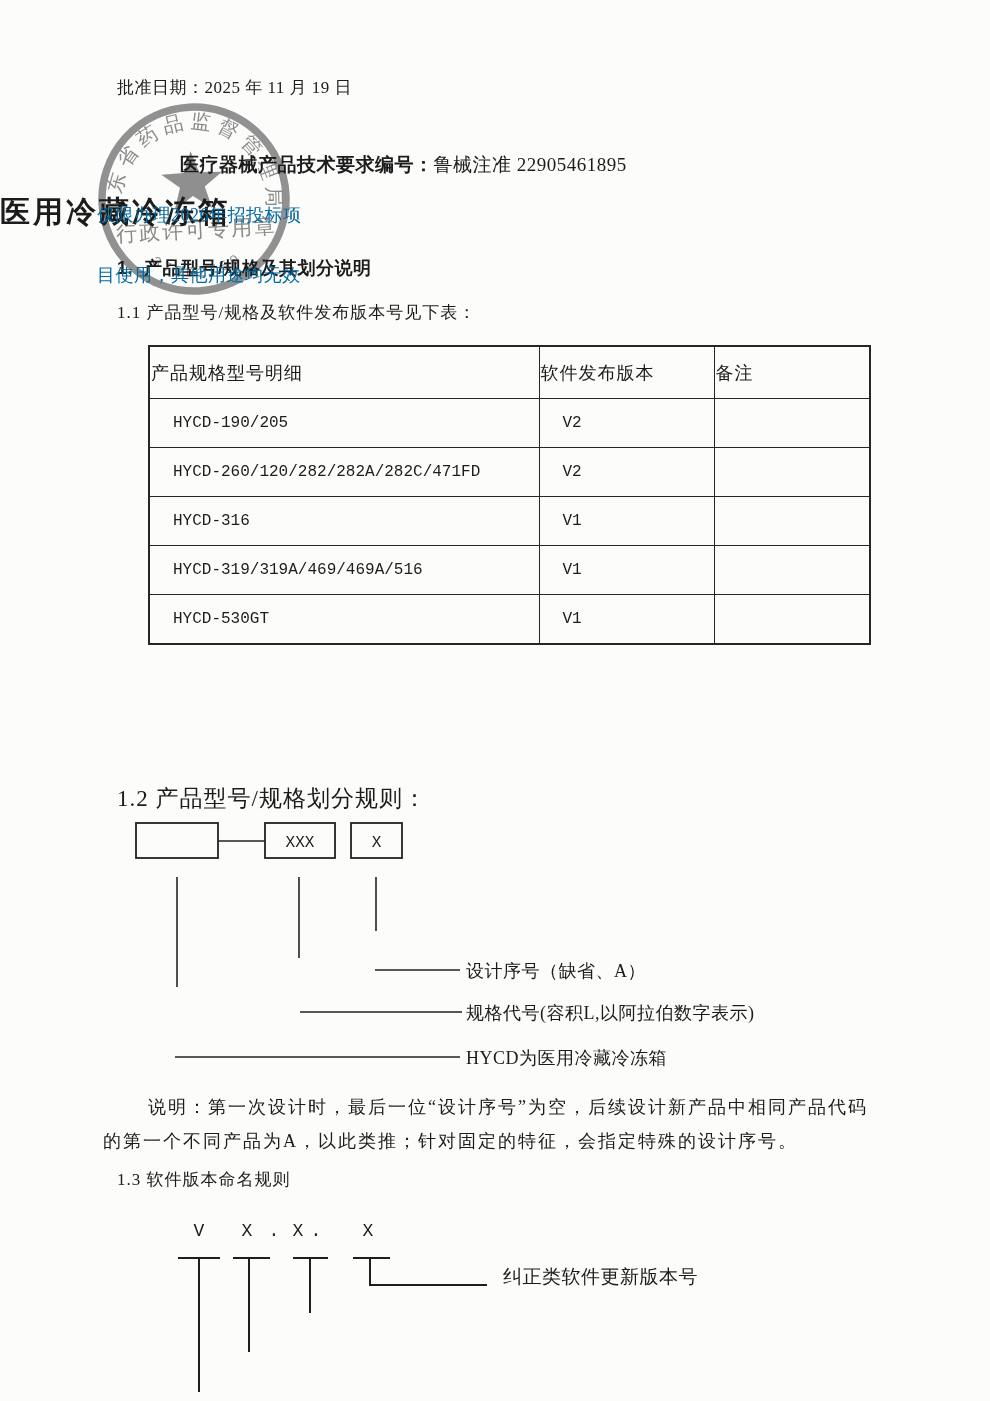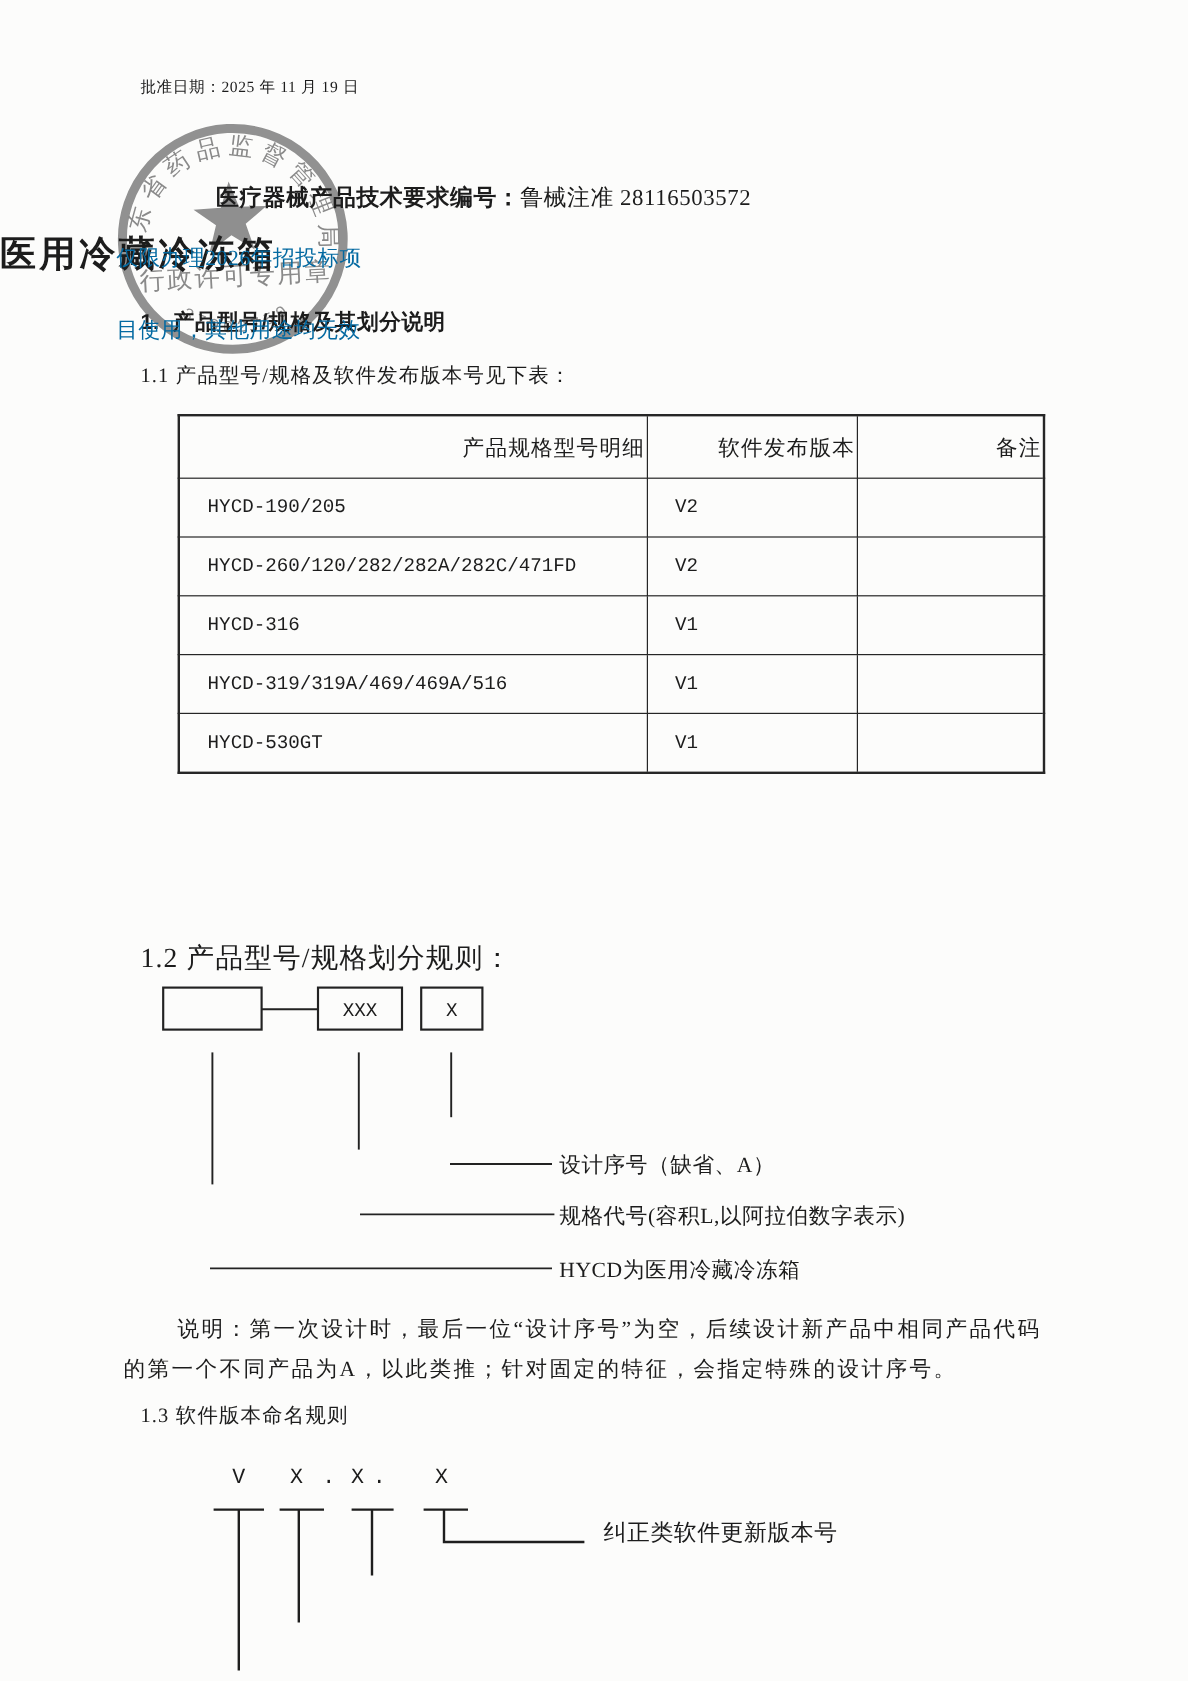--- a/index.html
+++ b/index.html
@@ -3,21 +3,21 @@
 <meta charset="utf-8">
 <style>
   html,body{margin:0;padding:0;background:#e8e8e8;}
   .page{
     position:relative; width:990px; height:1401px; margin:0 auto;
     background:#fcfcfb; color:#1c1c1c; overflow:hidden;
     font-family:"Liberation Serif", serif;
   }
   .abs{position:absolute; white-space:pre;}
 
-  .approval-date{left:117px; top:64px; font-size:13px; letter-spacing:.5px; z-index:2;}
+  .approval-date{left:117px; top:76px; font-size:17px; letter-spacing:.5px; z-index:2;}
   .doc-number{left:120px; top:130px; font-size:19px; z-index:2;}
   .doc-number .lbl{font-family:"Liberation Sans",sans-serif; font-weight:bold; letter-spacing:.5px;padding-left:41px;}
   .doc-number .val{font-family:"Liberation Serif",serif; letter-spacing:.5px;}
 
   .stamp-wrap{left:84px; top:93px; width:222px; height:212px; z-index:1; transform:rotate(-3deg);}
   .stamp-overlay{left:97px; top:165px; font-size:18px; line-height:20px; color:#0369a1; z-index:3; letter-spacing:.5px;}
 
   .doc-title{left:0; top:192px; width:990px; text-align:left; z-index:2;
     font-family:"Liberation Sans",sans-serif; font-weight:bold; font-size:30px; letter-spacing:3px;}
 
@@ -26,21 +26,21 @@
   .sec11-intro{left:117px; top:301px; font-size:17px; letter-spacing:1px; z-index:2;}
 
   table.spec{
     position:absolute; left:148px; top:345px; width:721px; z-index:2;
     border-collapse:collapse; table-layout:fixed;
     border:2px solid #262626;
   }
   table.spec th, table.spec td{border:1.5px solid #262626; overflow:hidden;}
   table.spec th{
     height:49px; font-family:"Liberation Serif",serif; font-weight:normal;
-    font-size:18px; letter-spacing:1px; text-align:right; vertical-align:middle;
+    font-size:18px; letter-spacing:1px; text-align:left; vertical-align:middle;
   }
   table.spec td{
     height:46px; font-family:"Liberation Mono",monospace;
     font-size:16px; text-align:left; vertical-align:middle; padding-left:23px;
   }
   .col-model{width:390px;} .col-ver{width:175px;} .col-note{width:156px;}
 
   .sec12-heading{left:117px; top:783px; font-size:23px; letter-spacing:1px; z-index:2;}
   .diagram1{left:130px; top:818px; z-index:2;}
   .note-para{
@@ -82,21 +82,21 @@
     <text class="stamp-arc-text">
       <textPath href="#arcTop" startOffset="50%" text-anchor="middle">山东省药品监督管理局</textPath>
     </text>
     <text class="stamp-label" x="111" y="144">行政许可专用章</text>
     <text class="stamp-serial">
       <textPath href="#arcBottom" startOffset="50%" text-anchor="middle">37002750</textPath>
     </text>
   </svg>
 
   <div class="abs doc-number">
-    <span class="lbl">医疗器械产品技术要求编号：</span><span class="val">鲁械注准 28116503572</span>
+    <span class="lbl">医疗器械产品技术要求编号：</span><span class="val">鲁械注准 22905461895</span>
   </div>
 
   <div class="abs stamp-overlay">
     <div>仅限办理2026年招投标项</div>
     <div>目使用，其他用途均无效</div>
   </div>
 
   <div class="abs doc-title">医用冷藏冷冻箱</div>
 
   <div class="abs sec1-heading">1.  产品型号/规格及其划分说明</div>

